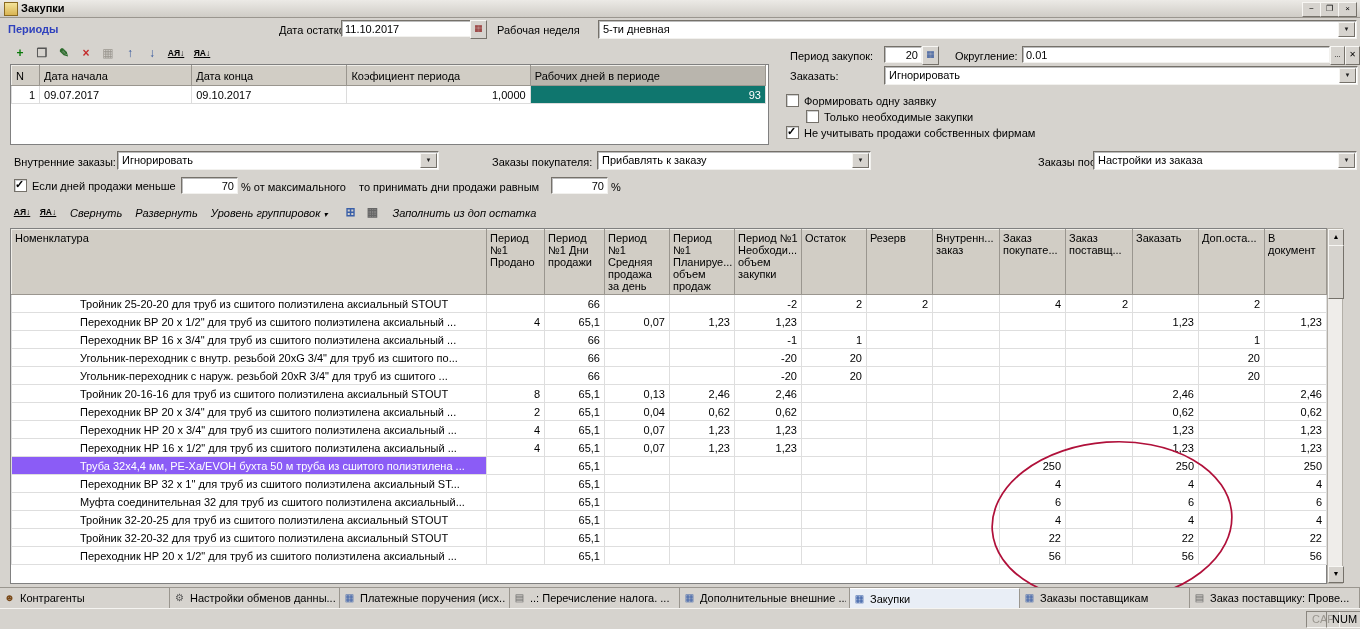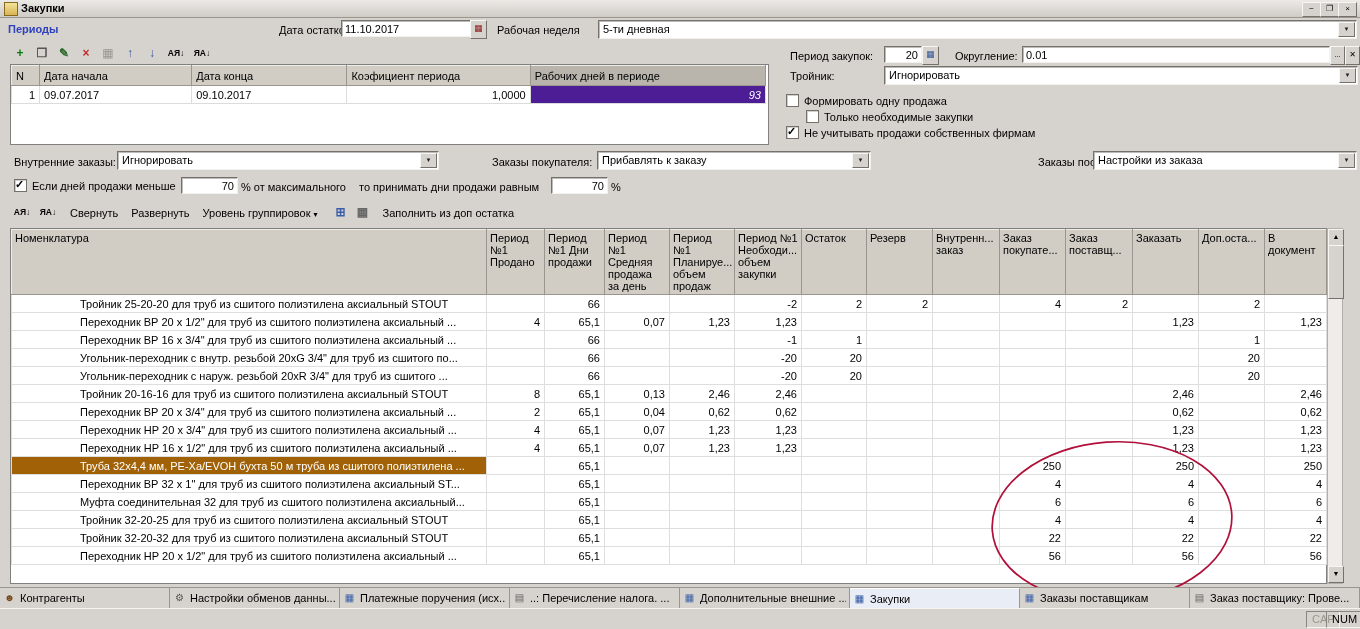--- a/index.html
+++ b/index.html
@@ -14,43 +14,43 @@
   
   .field{position:absolute;height:15px;background:#fff;border:1px solid;border-color:#75716a #f2f1ee #f2f1ee #75716a;box-shadow:inset 1px 1px 0 rgba(64,64,64,.35);padding:0 3px;font:11px "Liberation Sans",sans-serif;}
   .field.num{text-align:right;}
   .combo{position:absolute;height:17px;background:#fff;border:1px solid;border-color:#75716a #f2f1ee #f2f1ee #75716a;box-shadow:inset 1px 1px 0 rgba(64,64,64,.35);}
   .combo-text{position:absolute;left:4px;top:1px;line-height:15px;white-space:nowrap;}
   .combo-btn{position:absolute;right:1px;top:1px;bottom:1px;width:15px;background:#d6d3ce;border:1px solid;border-color:#f7f6f3 #75716a #75716a #f7f6f3;text-align:center;font-size:6px;line-height:13px;color:#222;}
   .minibtn{position:absolute;width:15px;height:17px;background:#d6d3ce;border:1px solid;border-color:#f7f6f3 #75716a #75716a #f7f6f3;text-align:center;font-size:9px;line-height:15px;}
   
   .toolbar{position:absolute;display:flex;align-items:center;}
   .tbtn{display:inline-block;width:20px;height:18px;margin-right:2px;text-align:center;line-height:17px;font-size:12px;font-weight:bold;}
-  .tbtn.sort{width:24px;font-size:8.5px;font-weight:bold;}
+  .tbtn.sort{width:24px;font-size:8.5px;font-weight:bold;text-decoration:underline;}
   .tbtn.off{color:#9a968f !important;font-weight:normal;}
-  .txtbtn{margin:0 13px 0 0;white-space:nowrap;}
+  .txtbtn{margin:0 13px 0 0;white-space:nowrap;font-style:italic;}
   .small-arrow{font-size:8px;}
   
   .cbrow{position:absolute;display:flex;align-items:center;}
   .cb{display:inline-block;width:11px;height:11px;background:#fff;border:1px solid #75716a;box-shadow:inset 1px 1px 0 rgba(64,64,64,.25);margin-right:5px;position:relative;}
   .cb.checked::after{content:"✓";position:absolute;left:0px;top:-2px;font-size:11px;font-weight:bold;}
   
   .ptable-wrap{position:absolute;left:10px;top:64px;width:757px;height:79px;background:#fff;border:1px solid #808080;}
   .ptable{border-collapse:collapse;table-layout:fixed;width:755px;}
   .ptable th{background:#d1cdc5;border:1px solid #9a968f;border-top-color:#efede8;border-left-color:#efede8;font-weight:normal;text-align:left;padding:2px 4px;height:15px;white-space:nowrap;overflow:hidden;}
   .ptable th.selcol{background:#b9b5ad;}
   .ptable td{border:1px solid #dcdcdc;padding:1px 4px;height:15px;white-space:nowrap;overflow:hidden;}
   .num-cell{text-align:right;}
-  .selcell{background:#4c1d95;color:#fff;font-style:italic;}
+  .selcell{background:#0f766e;color:#fff;}
   
   .grid-wrap{position:absolute;left:10px;top:228px;width:1317px;height:356px;background:#fff;border:1px solid #808080;box-sizing:border-box;}
   .grid{border-collapse:collapse;table-layout:fixed;width:1315px;}
   .grid th{background:#d1cdc5;border:1px solid #9a968f;border-top-color:#efede8;border-left-color:#efede8;font-weight:normal;text-align:left;vertical-align:top;padding:2px 3px;height:60px;white-space:pre-line;font-size:11px;overflow:hidden;}
   .grid td{border:1px solid #dedede;padding:0 4px;height:17px;white-space:nowrap;overflow:hidden;font-size:11px;}
   .grid td.name-cell{padding-left:68px;}
-  .grid td.name-cell.selected{background:#a16207;color:#fff;}
+  .grid td.name-cell.selected{background:#8b5cf6;color:#fff;}
   .grid td.num-cell{text-align:right;}
   
   .vscroll{position:absolute;left:1327px;top:228px;width:16px;height:356px;background:#efedea;border:1px solid #b3afa8;box-sizing:border-box;}
   .sbtn{position:absolute;left:0;width:14px;height:15px;background:#d6d3ce;border:1px solid;border-color:#f7f6f3 #75716a #75716a #f7f6f3;text-align:center;font-size:7px;line-height:13px;}
   .sthumb{position:absolute;left:0;top:16px;width:14px;height:52px;background:#d6d3ce;border:1px solid;border-color:#f7f6f3 #75716a #75716a #f7f6f3;}
   
   .tabbar{position:absolute;left:0;top:587px;width:1360px;height:20px;background:#d6d3ce;border-top:1px solid #9a968f;display:flex;}
   .tab{width:166px;border-right:1px solid #9a968f;display:flex;align-items:center;padding:0 3px;overflow:hidden;}
   .tab.active{background:#e9eef6;border-top:1px solid #fff;}
   .tabicon{display:inline-block;width:13px;margin-right:4px;font-size:10px;line-height:18px;text-align:center;flex:none;}
@@ -102,21 +102,21 @@
     </div>
 
   <span class="lbl" style="left:790px;top:50px">Период закупок:</span>
   <input class="field num" style="left: 884px; top: 46px; width: 30px;" value="20">
   <span class="minibtn" style="left:922px;top:46px;color:#33569c">▦</span>
   <span class="lbl" style="left:955px;top:50px">Округление:</span>
   <input class="field" style="left: 1022px; top: 46px; width: 300px;" value="0.01">
   <span class="minibtn" style="left:1330px;top:46px;width:13px;font-size:8px">...</span>
   <span class="minibtn" style="left:1345px;top:46px;width:13px;font-size:8px">✕</span>
 
-  <span class="lbl" style="left:790px;top:70px">Тройник:</span>
+  <span class="lbl" style="left:790px;top:70px">Заказать:</span>
   <div class="combo" style="left:884px;top:66px;width:472px">
     <span class="combo-text">Игнорировать</span>
     <span class="combo-btn">▼</span>
   </div>
 
   <div class="ptable-wrap">
     <table class="ptable">
       <colgroup>
           <col style="width:28px">
           <col style="width:152px">
@@ -139,21 +139,21 @@
         <td class="num-cell">1,0000</td>
         <td class="num-cell selcell">93</td>
       </tr>
     </tbody>
       </table>
   </div>
 
   <div>
       <div class="cbrow" style="left: 786px; top: 94px;">
         <span class="cb"></span>
-        <span>Формировать одну продажа</span>
+        <span>Формировать одну заявку</span>
       </div>
       <div class="cbrow" style="left: 786px; top: 110px; margin-left: 20px;">
         <span class="cb"></span>
         <span>Только необходимые закупки</span>
       </div>
       <div class="cbrow" style="left: 786px; top: 126px;">
         <span class="cb checked"></span>
         <span>Не учитывать продажи собственных фирмам</span>
       </div>
     </div>

